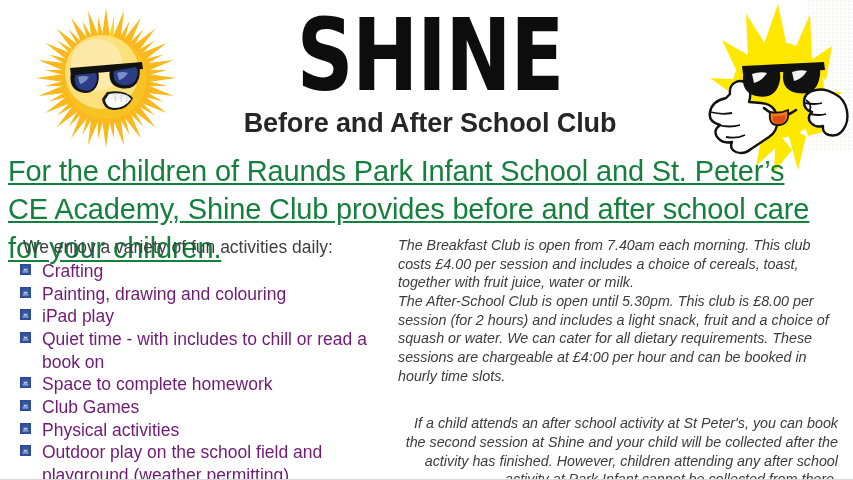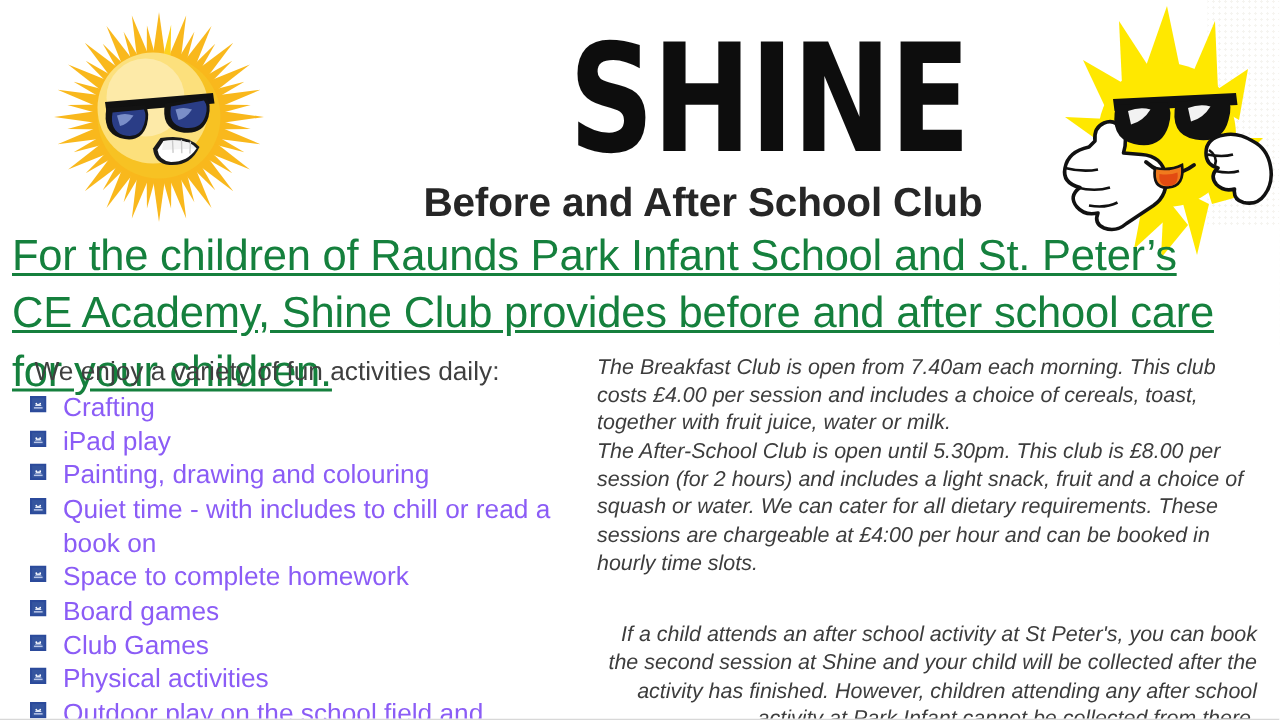--- a/index.html
+++ b/index.html
@@ -75,23 +75,23 @@
     position: absolute;
     left: 660px;
     top: 0px;
     width: 193px;
     height: 172px;
   }
 
   .logo-block {
     position: absolute;
     left: 205px;
-    top: 20px;
+    top: 8px;
     width: 450px;
-    text-align: right;
+    text-align: center;
   }
   .logo-word {
     font-family: "DejaVu Sans", sans-serif;
     font-weight: 700;
     font-size: 82px;
     line-height: 0.95;
     letter-spacing: -1px;
     color: #0d0d0d;
     transform: scaleY(1.22) scaleX(0.96);
     transform-origin: center top;
@@ -152,21 +152,21 @@
   ul.activities {
     list-style: none;
     margin: 0;
     padding: 0;
   }
   ul.activities li {
     position: relative;
     padding-left: 24px;
     font-size: 17.5px;
     line-height: 1.295;
-    color: #8b5cf6;
+    color: #701a75;
     margin: 0;
   }
   .bullet-icon {
     position: absolute;
     left: 2px;
     top: 4px;
     width: 11px;
     height: 11px;
     display: block;
   }
@@ -347,42 +347,42 @@
         </li>
         <li>
           <svg class="bullet-icon" viewBox="0 0 11 11">
             <rect x="0" y="0" width="11" height="11" fill="#2b4a9b"></rect>
             <rect x="1.4" y="1.4" width="8.2" height="8.2" fill="#35559f"></rect>
             <path d="M 3.2,6.6 q 2.3,-3 4.6,0 Z" fill="#dfe6f5"></path>
             <rect x="2.6" y="7.4" width="5.8" height="1" fill="#b9c6e8"></rect>
             <circle cx="4.2" cy="5.1" r="0.6" fill="#ffffff"></circle>
             <circle cx="6.8" cy="5.1" r="0.6" fill="#ffffff"></circle>
           </svg>
+          <span>Painting, drawing and colouring</span>
+        </li>
+        <li>
+          <svg class="bullet-icon" viewBox="0 0 11 11">
+            <rect x="0" y="0" width="11" height="11" fill="#2b4a9b"></rect>
+            <rect x="1.4" y="1.4" width="8.2" height="8.2" fill="#35559f"></rect>
+            <path d="M 3.2,6.6 q 2.3,-3 4.6,0 Z" fill="#dfe6f5"></path>
+            <rect x="2.6" y="7.4" width="5.8" height="1" fill="#b9c6e8"></rect>
+            <circle cx="4.2" cy="5.1" r="0.6" fill="#ffffff"></circle>
+            <circle cx="6.8" cy="5.1" r="0.6" fill="#ffffff"></circle>
+          </svg>
           <span>iPad play</span>
         </li>
         <li>
           <svg class="bullet-icon" viewBox="0 0 11 11">
             <rect x="0" y="0" width="11" height="11" fill="#2b4a9b"></rect>
             <rect x="1.4" y="1.4" width="8.2" height="8.2" fill="#35559f"></rect>
             <path d="M 3.2,6.6 q 2.3,-3 4.6,0 Z" fill="#dfe6f5"></path>
             <rect x="2.6" y="7.4" width="5.8" height="1" fill="#b9c6e8"></rect>
             <circle cx="4.2" cy="5.1" r="0.6" fill="#ffffff"></circle>
             <circle cx="6.8" cy="5.1" r="0.6" fill="#ffffff"></circle>
           </svg>
-          <span>Painting, drawing and colouring</span>
-        </li>
-        <li>
-          <svg class="bullet-icon" viewBox="0 0 11 11">
-            <rect x="0" y="0" width="11" height="11" fill="#2b4a9b"></rect>
-            <rect x="1.4" y="1.4" width="8.2" height="8.2" fill="#35559f"></rect>
-            <path d="M 3.2,6.6 q 2.3,-3 4.6,0 Z" fill="#dfe6f5"></path>
-            <rect x="2.6" y="7.4" width="5.8" height="1" fill="#b9c6e8"></rect>
-            <circle cx="4.2" cy="5.1" r="0.6" fill="#ffffff"></circle>
-            <circle cx="6.8" cy="5.1" r="0.6" fill="#ffffff"></circle>
-          </svg>
           <span>Quiet time - with includes to chill or read a book on</span>
         </li>
         <li>
           <svg class="bullet-icon" viewBox="0 0 11 11">
             <rect x="0" y="0" width="11" height="11" fill="#2b4a9b"></rect>
             <rect x="1.4" y="1.4" width="8.2" height="8.2" fill="#35559f"></rect>
             <path d="M 3.2,6.6 q 2.3,-3 4.6,0 Z" fill="#dfe6f5"></path>
             <rect x="2.6" y="7.4" width="5.8" height="1" fill="#b9c6e8"></rect>
             <circle cx="4.2" cy="5.1" r="0.6" fill="#ffffff"></circle>
             <circle cx="6.8" cy="5.1" r="0.6" fill="#ffffff"></circle>
@@ -391,21 +391,20 @@
         </li>
         <li>
           <svg class="bullet-icon" viewBox="0 0 11 11">
             <rect x="0" y="0" width="11" height="11" fill="#2b4a9b"></rect>
             <rect x="1.4" y="1.4" width="8.2" height="8.2" fill="#35559f"></rect>
             <path d="M 3.2,6.6 q 2.3,-3 4.6,0 Z" fill="#dfe6f5"></path>
             <rect x="2.6" y="7.4" width="5.8" height="1" fill="#b9c6e8"></rect>
             <circle cx="4.2" cy="5.1" r="0.6" fill="#ffffff"></circle>
             <circle cx="6.8" cy="5.1" r="0.6" fill="#ffffff"></circle>
           </svg>
-          <span>Board games</span>
         </li>
         <li>
           <svg class="bullet-icon" viewBox="0 0 11 11">
             <rect x="0" y="0" width="11" height="11" fill="#2b4a9b"></rect>
             <rect x="1.4" y="1.4" width="8.2" height="8.2" fill="#35559f"></rect>
             <path d="M 3.2,6.6 q 2.3,-3 4.6,0 Z" fill="#dfe6f5"></path>
             <rect x="2.6" y="7.4" width="5.8" height="1" fill="#b9c6e8"></rect>
             <circle cx="4.2" cy="5.1" r="0.6" fill="#ffffff"></circle>
             <circle cx="6.8" cy="5.1" r="0.6" fill="#ffffff"></circle>
           </svg>

